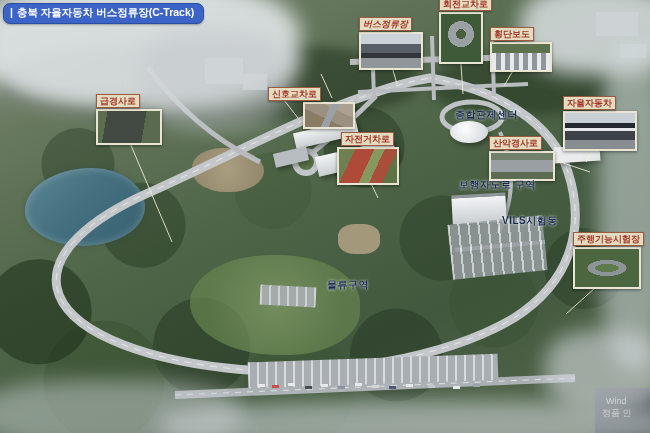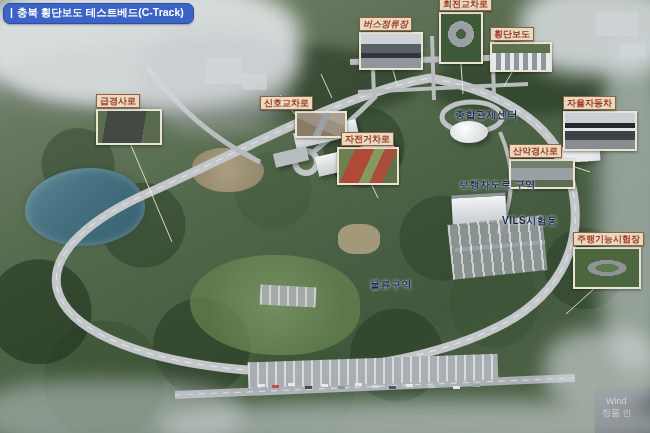--- a/index.html
+++ b/index.html
@@ -154,50 +154,50 @@
   <div class="callout" style="left:439px;top:-7px;">
     <span class="tag">회전교차로</span>
     <div class="photo ph-roundabout" style="width:40px;height:48px;"></div>
   </div>
 
   <div class="callout" style="left:490px;top:23px;">
     <span class="tag">횡단보도</span>
     <div class="photo ph-crosswalk" style="width:58px;height:26px;"></div>
   </div>
 
-  <div class="callout" style="left:260px;top:83px;margin-top:9px;">
+  <div class="callout" style="left:268px;top:83px;">
     <span class="tag">신호교차로</span>
     <div class="photo ph-signal" style="width:48px;height:23px;margin-left:35px;"></div>
   </div>
 
   <div class="callout" style="left:337px;top:128px;">
     <span class="tag" style="margin-left:4px;">자전거차로</span>
     <div class="photo ph-bicycle" style="width:58px;height:34px;"></div>
   </div>
 
-  <div class="callout" style="left:489px;top:140px;margin-left:20px;">
+  <div class="callout" style="left:489px;top:132px;">
     <span class="tag">산악경사로</span>
     <div class="photo ph-mslope" style="width:62px;height:26px;"></div>
   </div>
 
   <div class="callout" style="left:563px;top:92px;">
     <span class="tag">자율자동차</span>
     <div class="photo ph-busdepot" style="width:70px;height:36px;"></div>
   </div>
 
   <div class="callout" style="left:573px;top:228px;">
     <span class="tag">주행기능시험장</span>
     <div class="photo ph-track" style="width:64px;height:38px;"></div>
   </div>
 
   <div class="maplabel" style="left:455px;top:108px;">종합관제센터</div>
   <div class="maplabel" style="left:459px;top:178px;">보행자도로 구역</div>
   <div class="maplabel" style="left:502px;top:214px;">VILS시험동</div>
-  <div class="maplabel" style="left:327px;top:278px;margin-left:43px;">물류구역</div>
+  <div class="maplabel" style="left:327px;top:278px;">물류구역</div>
 
   <div class="title-badge">
-    <span class="bar">|</span><span>충북 횡단보도 테스트베드(C-Track)</span>
+    <span class="bar">|</span><span>충북 자율자동차 버스정류장(C-Track)</span>
   </div>
 
   <div class="watermark" style="left:606px;top:396px;">Wind</div>
   <div class="watermark" style="left:602px;top:407px;">정품 인</div>
 
 </div>
 
 </body></html>

